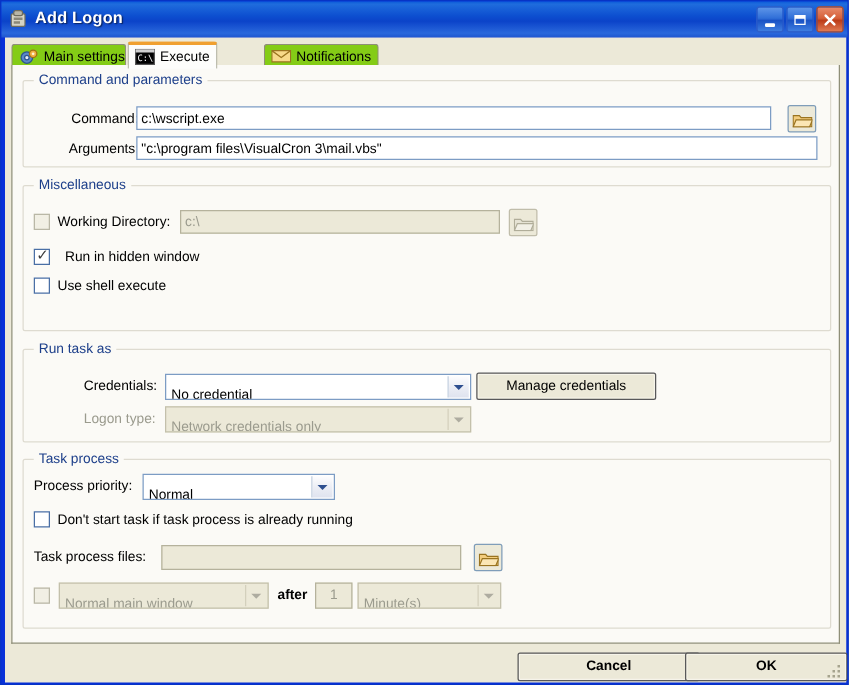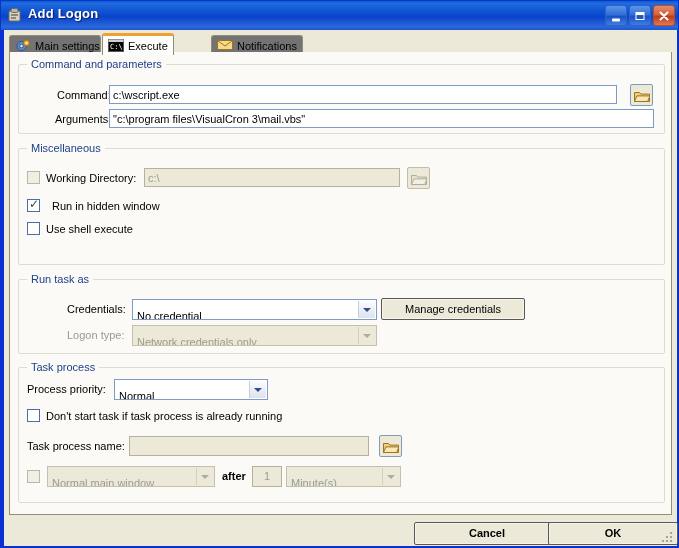--- a/index.html
+++ b/index.html
@@ -108,21 +108,21 @@
     position: absolute;
     left: 5px; top: 3px;
     width: 663px;
     height: 22px;
   }
   .tab {
     position: absolute;
     top: 2px;
     height: 20px;
     box-sizing: border-box;
-    background: #737373;
+    background: #84cc16;
     border: 1px solid #8f8f78;
     border-bottom: none;
     border-radius: 3px 3px 0 0;
     display: flex;
     align-items: center;
     padding: 0 7px 0 5px;
     white-space: nowrap;
     font-size: 11px;
   }
   .tab.active {
@@ -458,21 +458,21 @@
         <div class="combo" style="left:95px; top:11px; width:154px;">
           <span>Normal</span>
           <span class="arrowbox">
               <i class="arrow"></i>
             </span>
         </div>
 
         <div class="cb" style="left:8px; top:41px;"></div>
         <span class="lbl" style="left:27px; top:42px;">Don't start task if task process is already running</span>
 
-        <span class="lbl" style="left:8px; top:72px;">Task process name:</span>
+        <span class="lbl" style="left:8px; top:72px;">Task process files:</span>
         <div class="tbox dis" style="left:110px; top:68px; width:240px; height:20px;"></div>
         <div class="fbtn" style="left:360px; top:67px;">
           <span class="folder">
             <svg width="16" height="12" viewBox="0 0 16 12">
               <path d="M0.5 2.5 h5 l1.4 1.6 h8.6 v7.4 h-15 z" fill="#f3cd7e" stroke="#9a7420"></path>
               <path d="M0.5 11.5 l2.4 -5.6 h13.1 l-2.4 5.6 z" fill="#fbe6b4" stroke="#9a7420"></path>
             </svg>
           </span>
         </div>
 

